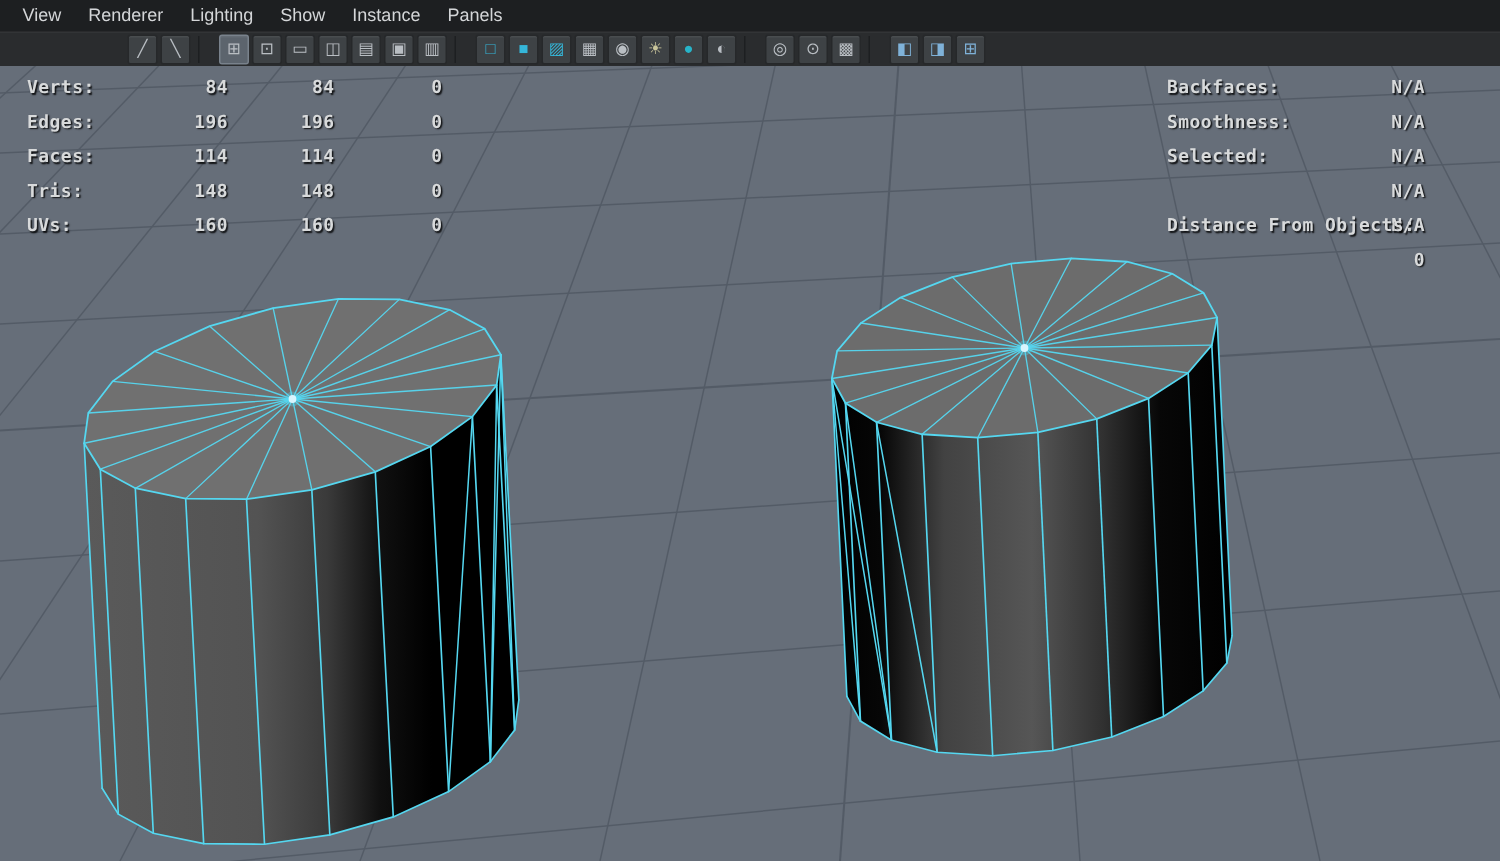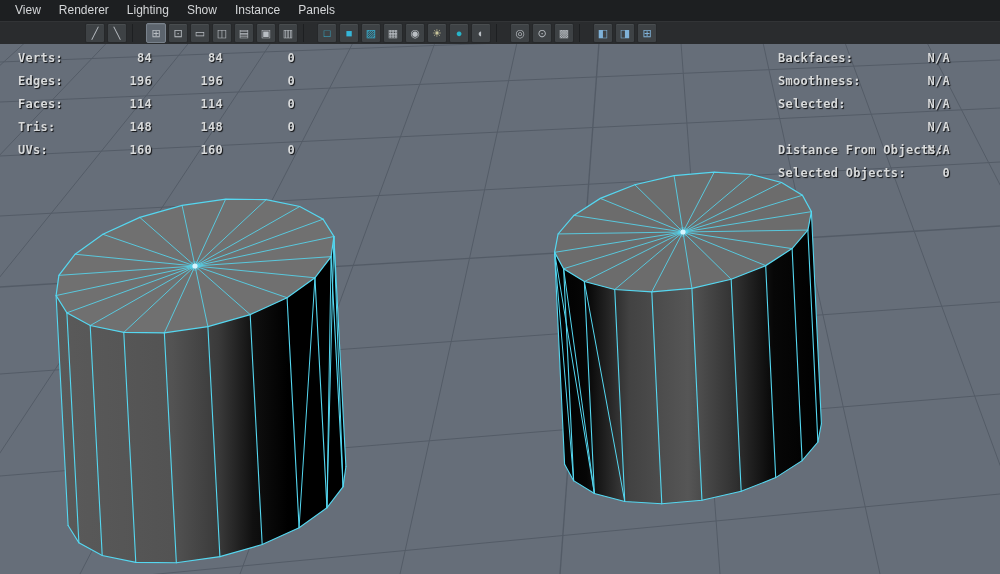--- a/index.html
+++ b/index.html
@@ -252,17 +252,16 @@
         </div>
         <div class="hud-row">
           <span class="hrv">N/A</span>
         </div>
         <div class="hud-row">
           <span class="hrv">N/A</span>
           <span class="hud-lbl">Distance From Objects:</span>
         </div>
         <div class="hud-row">
           <span class="hrv">0</span>
-          <span class="hud-lbl">Selected Objects:</span>
         </div>
       </div>
   </div>
 </div>
 
 </body></html>

